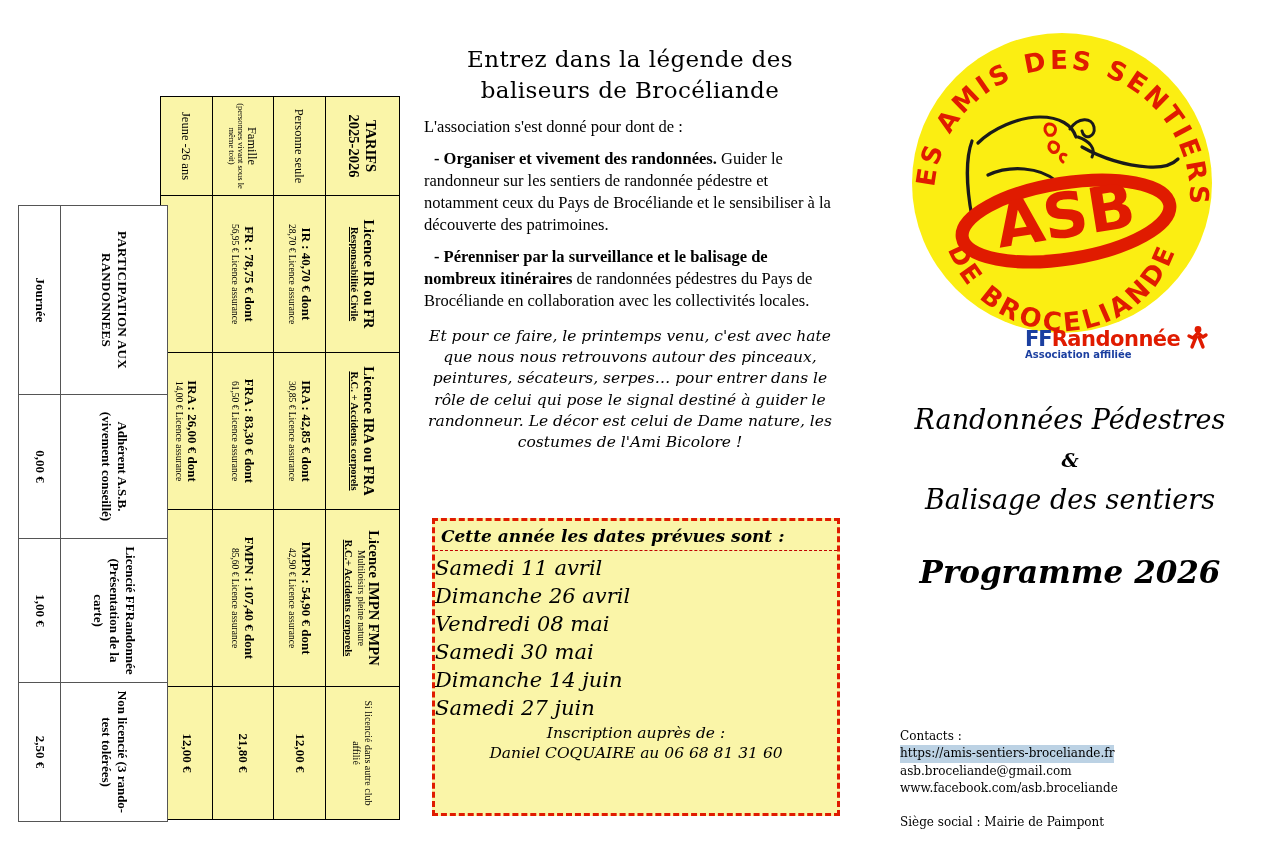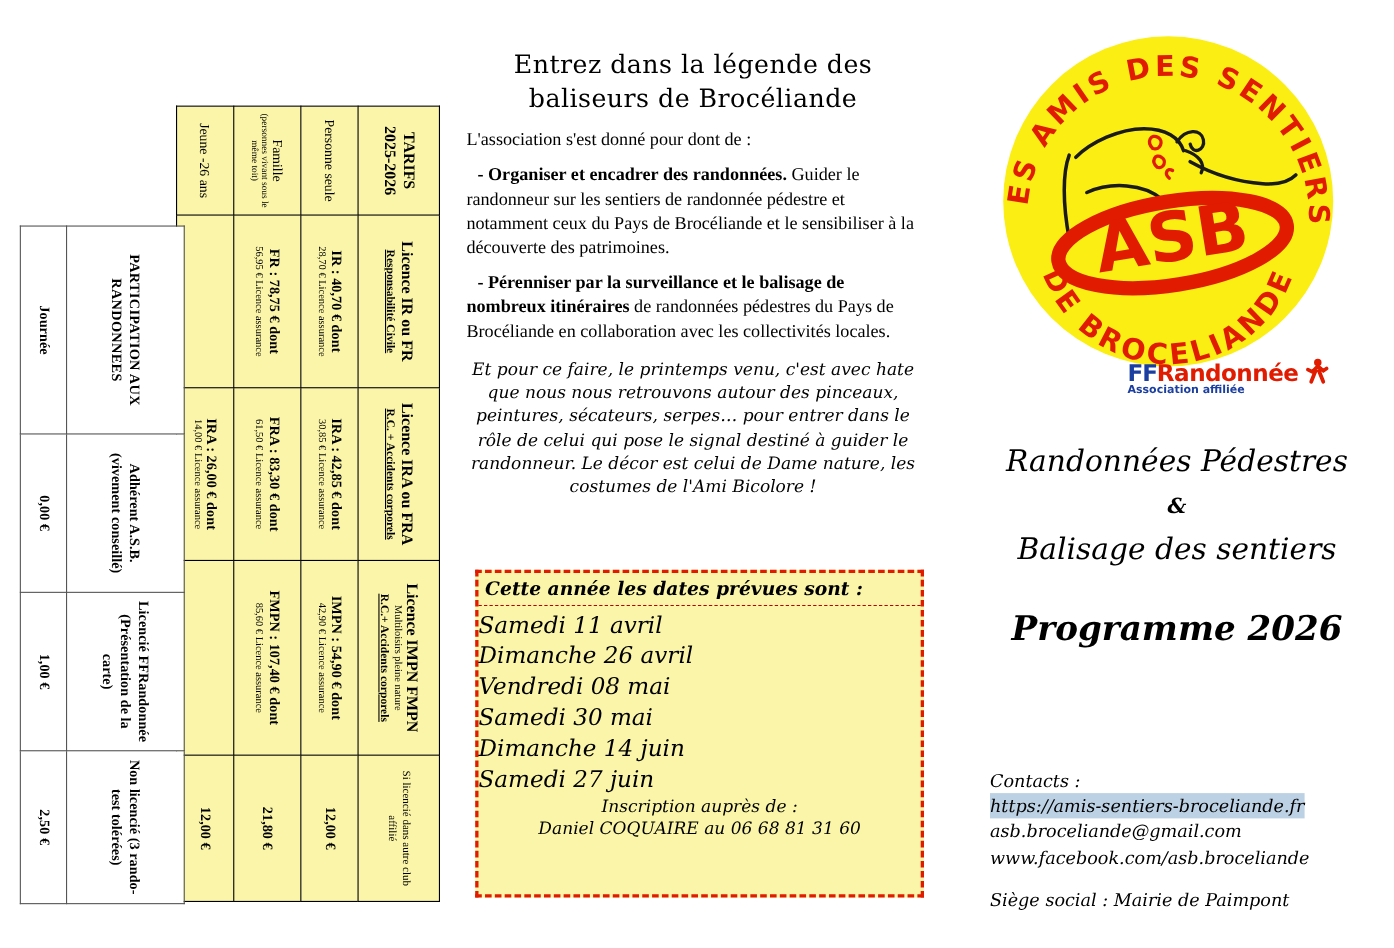--- a/index.html
+++ b/index.html
@@ -77,22 +77,22 @@
       color:#1b3fa0;text-align:left;margin-top:-2px;padding-right:34px;}
 
   #right-titles{position:absolute;left:880px;top:405px;width:380px;text-align:center;}
   .rt{font-family:"DejaVu Serif", serif;font-weight:normal;font-style:italic;
       font-size:27px;line-height:1.1;}
   .rt-amp{font-family:"DejaVu Serif", serif;font-weight:bold;font-style:italic;
       font-size:19px;margin:14px 0;}
   .rt-prog{font-family:"DejaVu Serif", serif;font-weight:bold;font-style:italic;
       font-size:31px;margin-top:40px;}
 
-  #contacts{position:absolute;left:900px;top:698px;width:330px;
-      font-family:"DejaVu Serif", serif;font-style:italic;font-size:16px;
+  #contacts{position:absolute;left:900px;top:728px;width:330px;
+      font-family:"DejaVu Serif", serif;font-size:12px;
       line-height:1.45;}
   #contacts .link{background:#bcd2e4;display:inline-block;}
   #siege{margin-top:16px;}
 </style>
 </head>
 <body>
 
 <div id="tariff-wrap">
   <div id="tariff-rot">
     <table class="tar">
@@ -223,21 +223,21 @@
   <div class="title-fancy">
     <span>Entrez dans la légende des</span><br>
     <span>baliseurs de Brocéliande</span>
   </div>
 
   <p class="body-p">
     <span>L'association s'est donné pour dont de :</span>
   </p>
 
   <p class="body-p indent">
-    <b>- Organiser et encadrer des randonnées.</b><span> Guider le randonneur sur les sentiers de randonnée pédestre et notamment ceux du Pays de Brocéliande et le sensibiliser à la découverte des patrimoines.</span>
+    <b>- Organiser et vivement des randonnées.</b><span> Guider le randonneur sur les sentiers de randonnée pédestre et notamment ceux du Pays de Brocéliande et le sensibiliser à la découverte des patrimoines.</span>
   </p>
 
   <p class="body-p indent">
     <b>- Pérenniser par la surveillance et le balisage de nombreux itinéraires</b><span> de randonnées pédestres du Pays de Brocéliande en collaboration avec les collectivités locales.</span>
   </p>
 
   <p class="script">Et pour ce faire, le printemps venu, c'est avec hate que nous nous retrouvons autour des pinceaux, peintures, sécateurs, serpes… pour entrer dans le rôle de celui qui pose le signal destiné à guider le randonneur.  Le décor est celui de Dame nature, les costumes de l'Ami Bicolore !</p>
 </div>
 
 <div id="dates-box">

